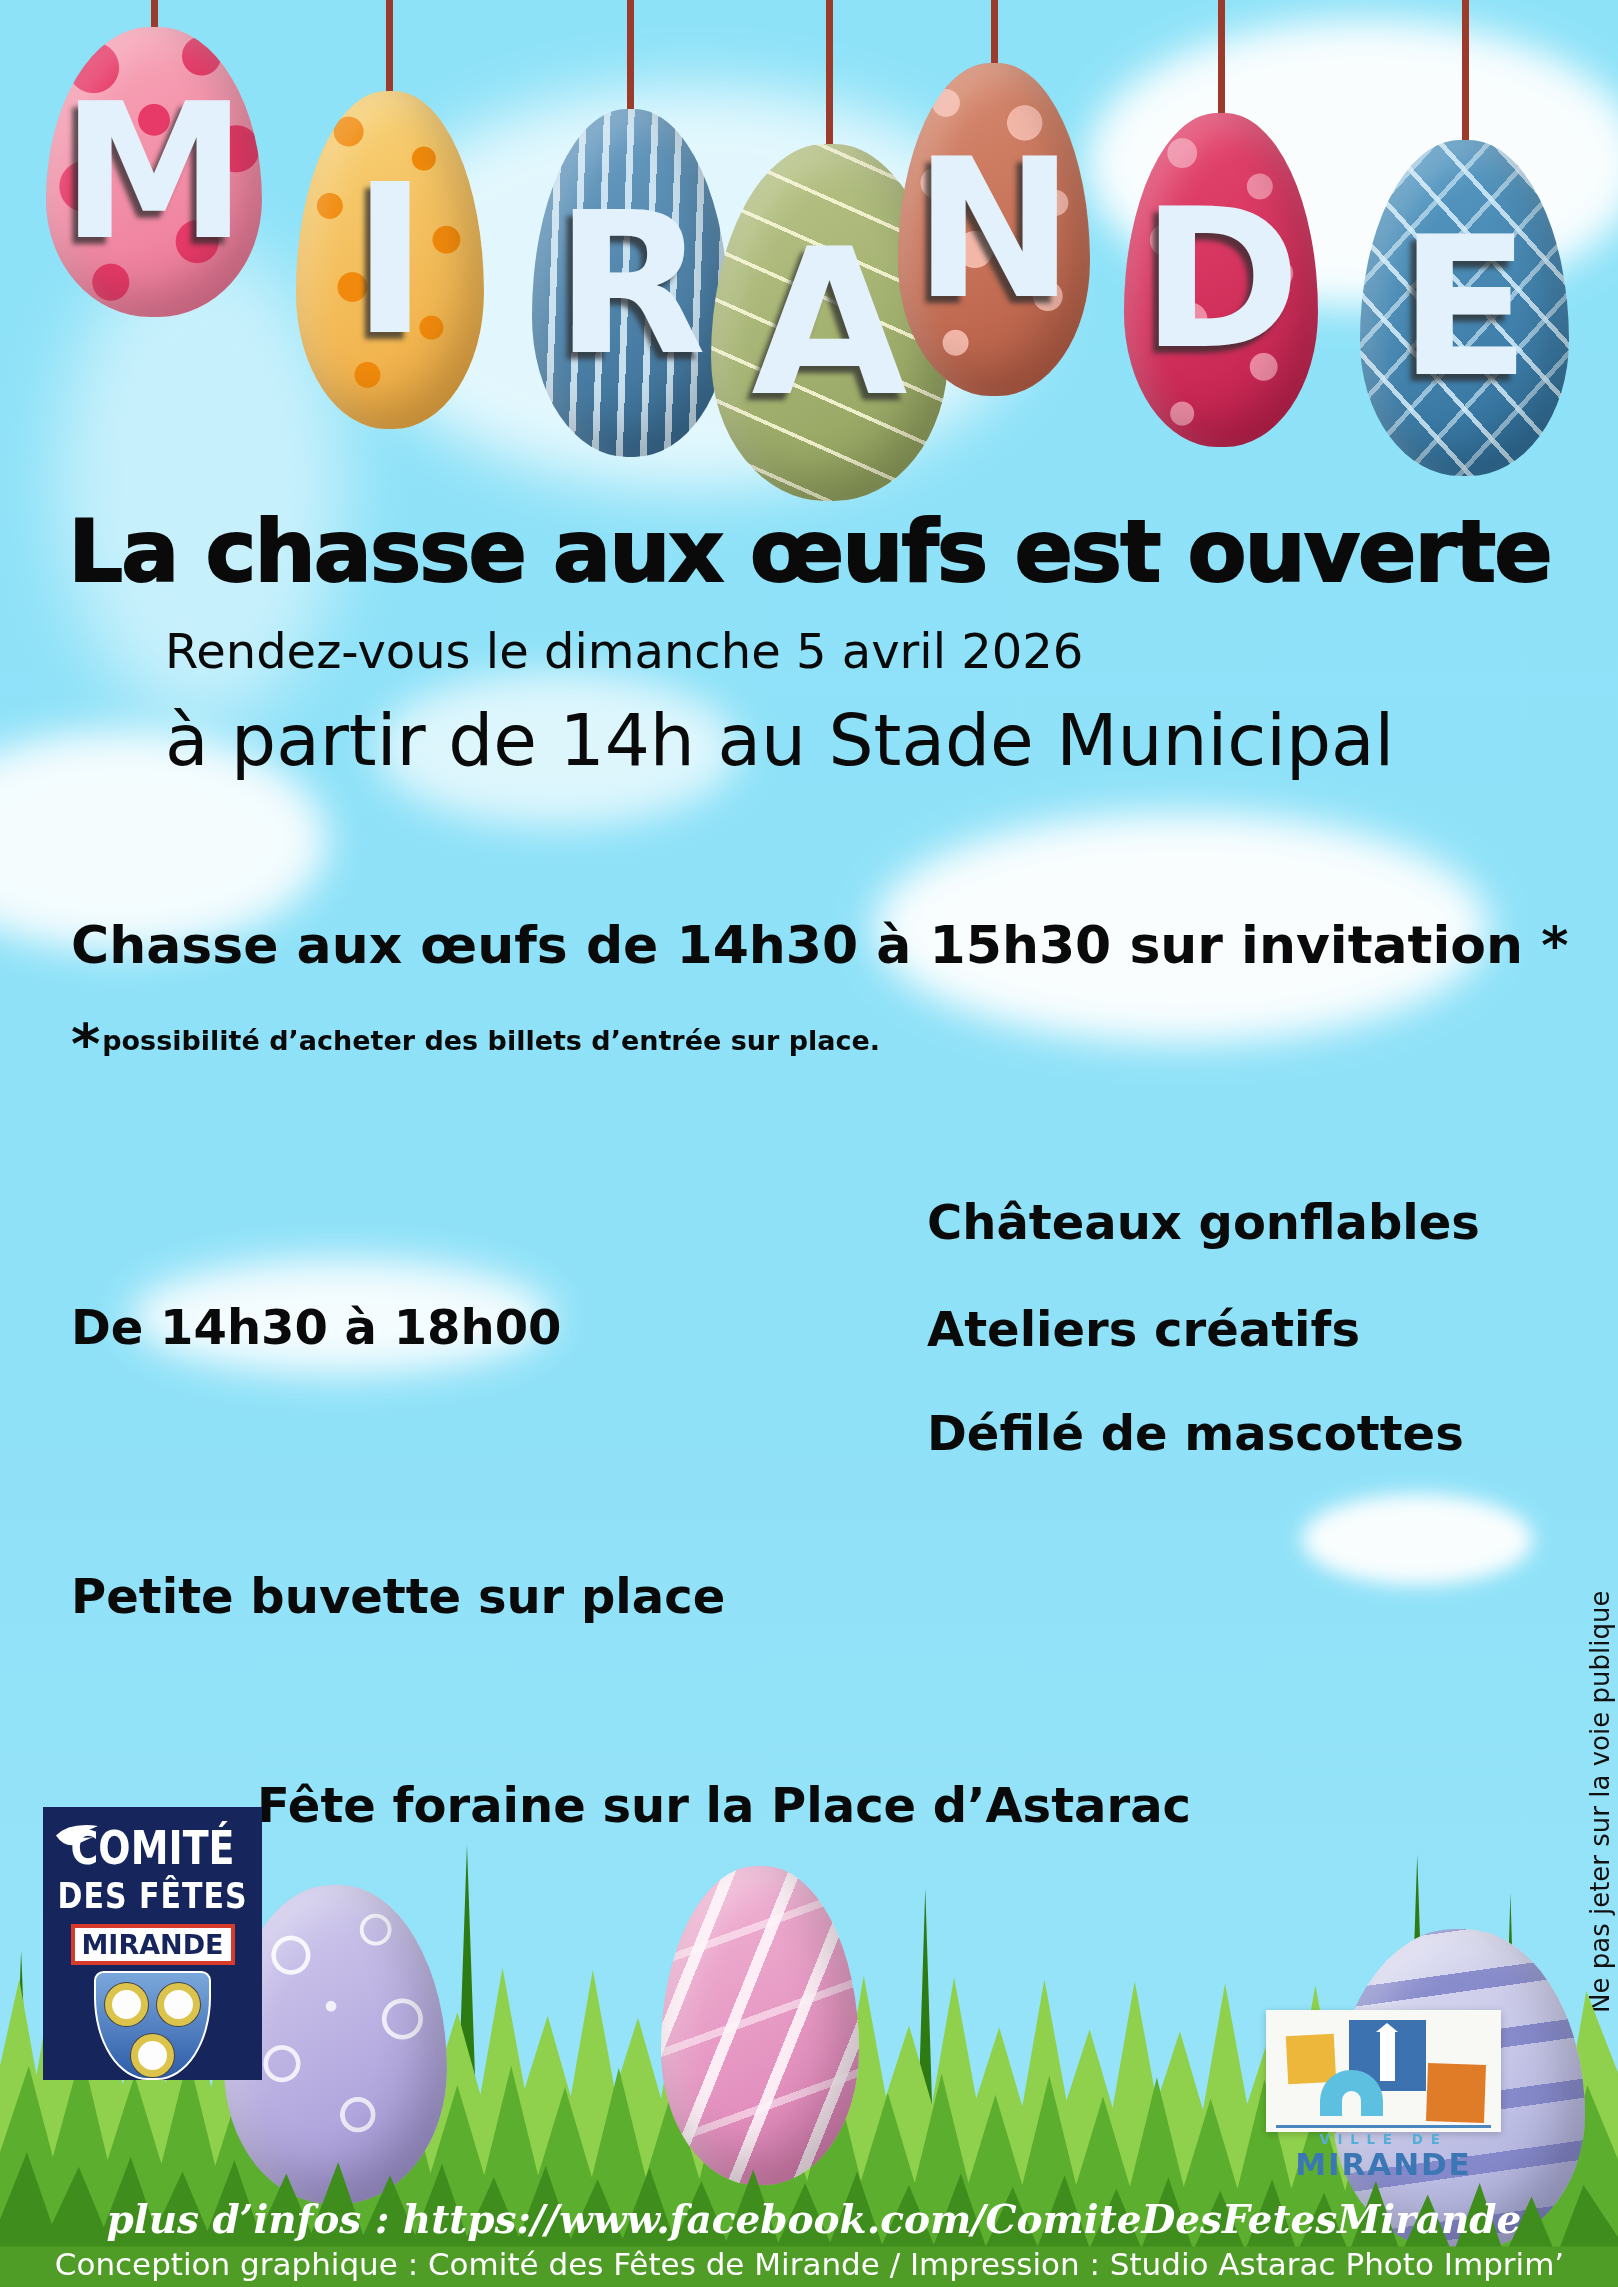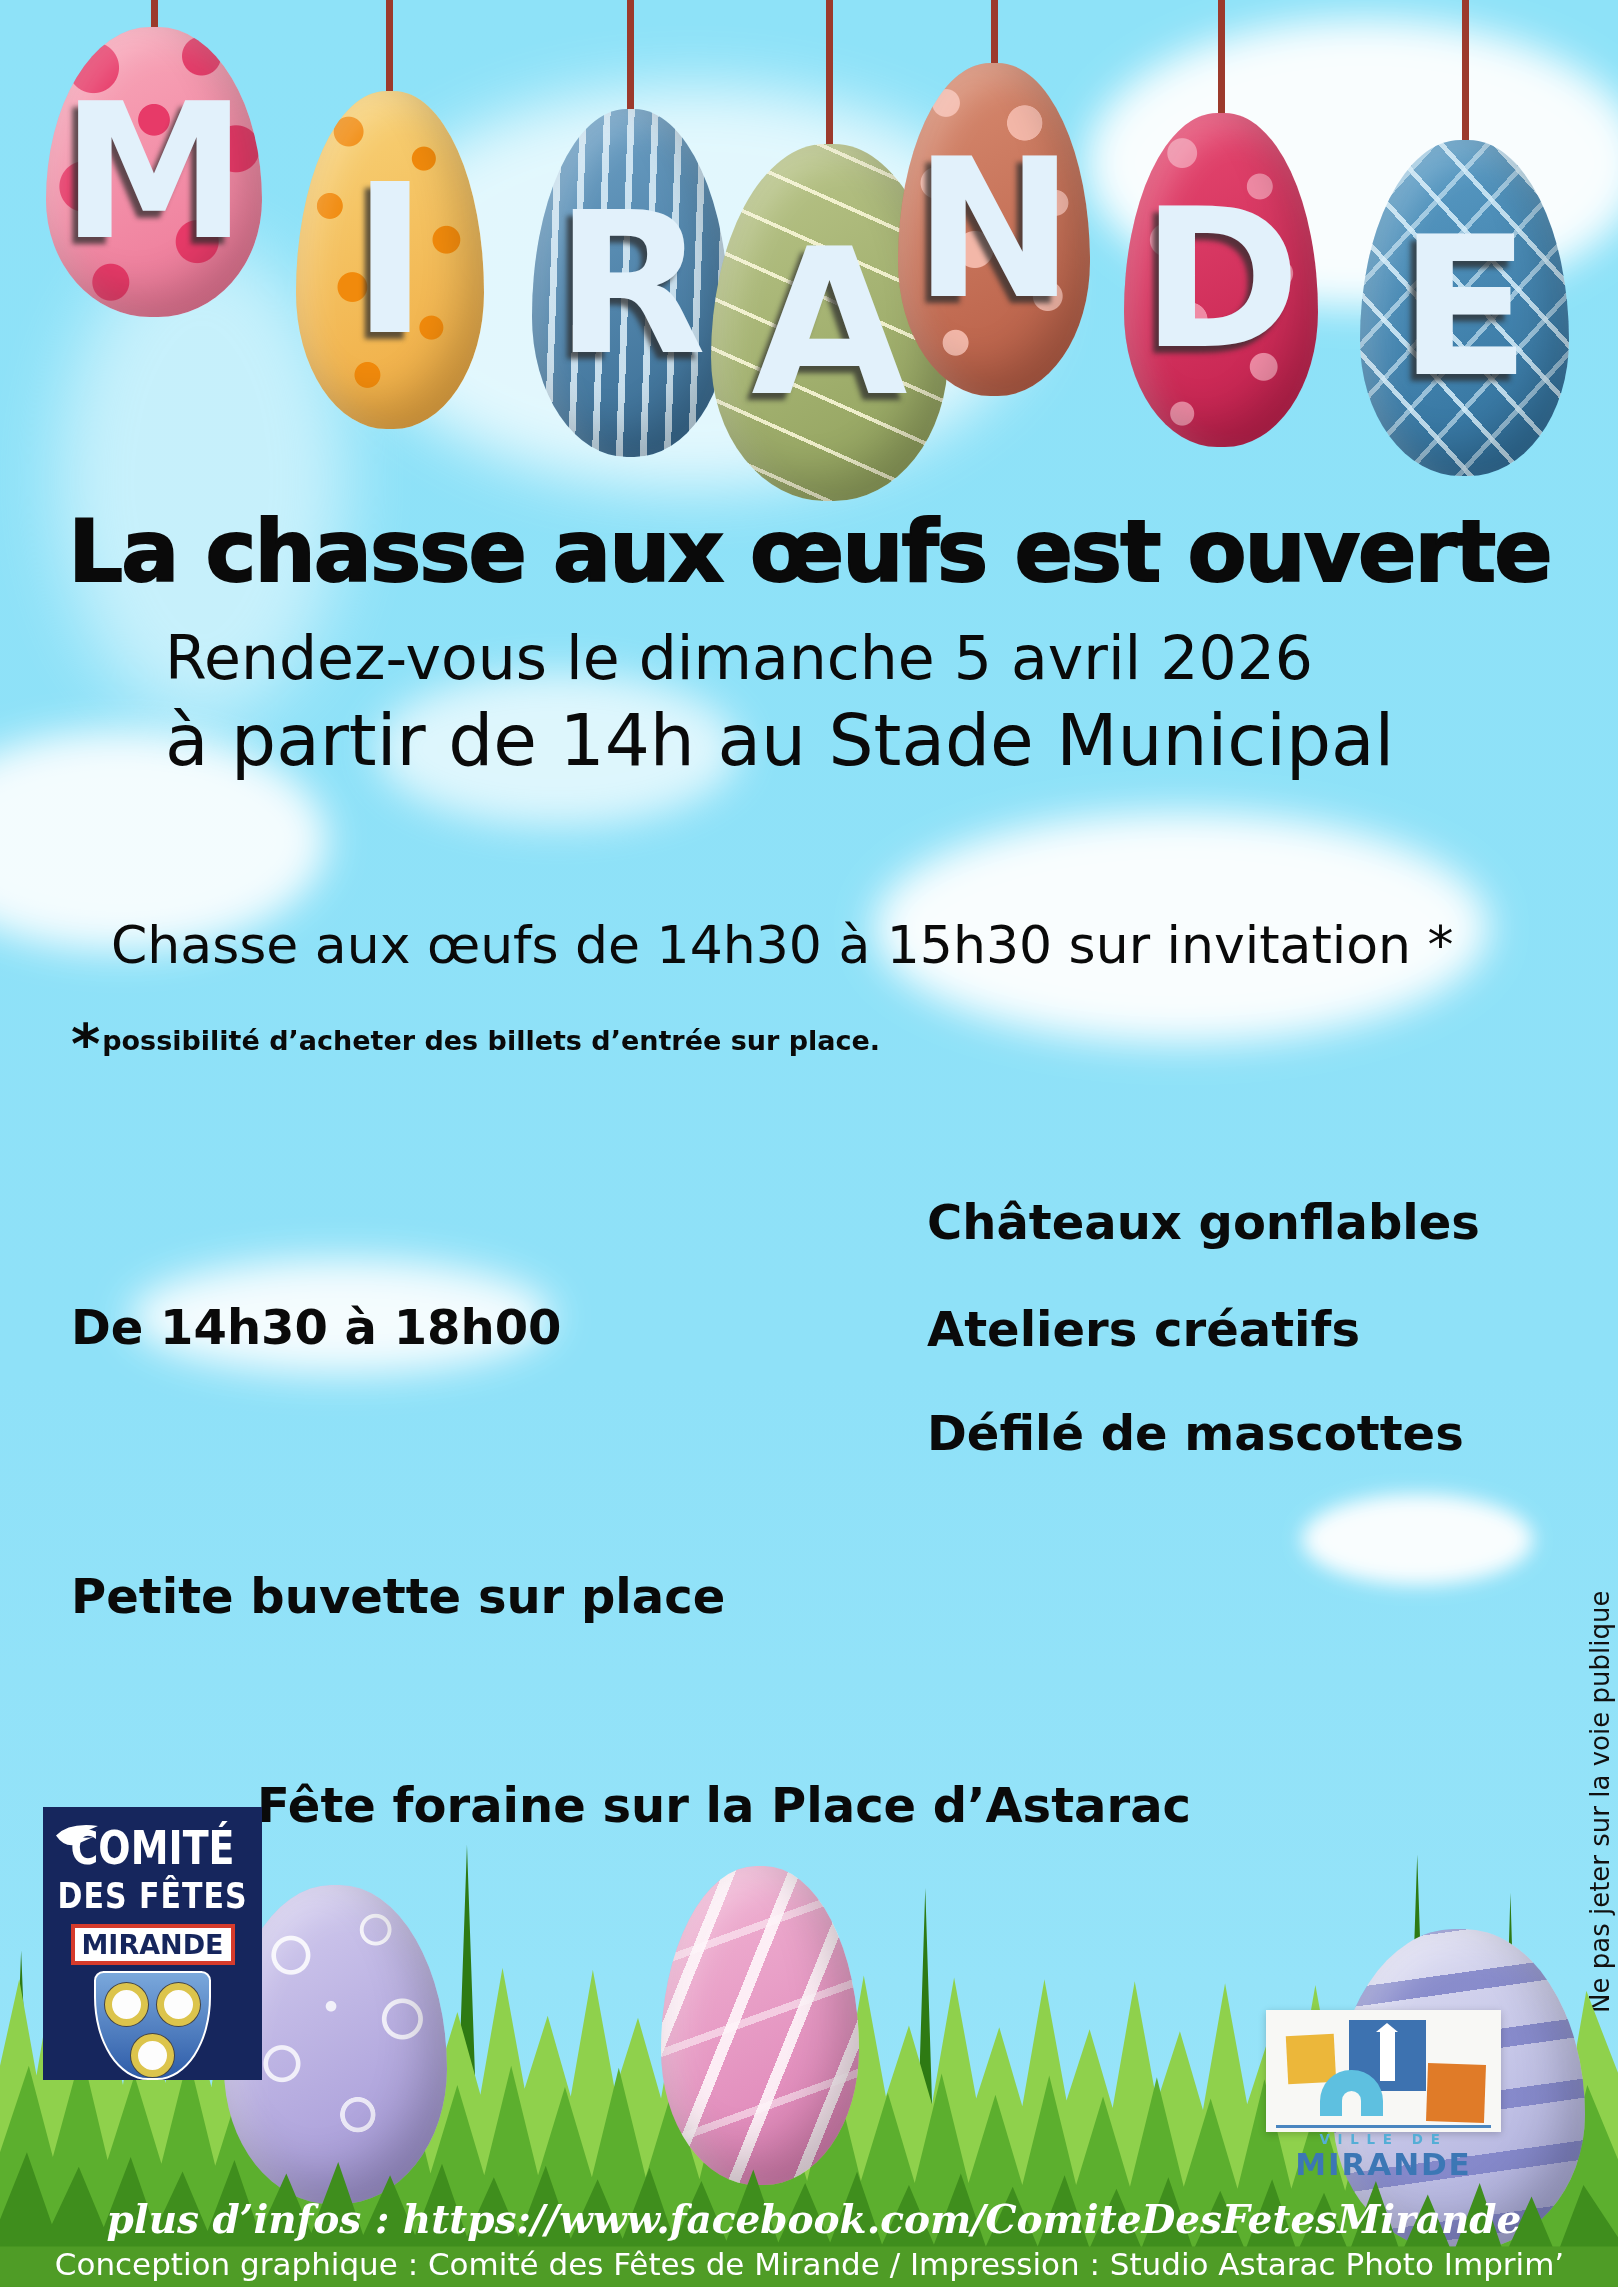--- a/index.html
+++ b/index.html
@@ -86,23 +86,23 @@
   .egg7{left:1360px;top:140px;width:209px;height:336px;
     background:
       repeating-linear-gradient(48deg,rgba(214,238,250,.85) 0 4.8px,transparent 4.8px 40px),
       repeating-linear-gradient(-48deg,rgba(214,238,250,.6) 0 4.8px,transparent 4.8px 40px),
       linear-gradient(155deg,#5d9fc8,#2d6c98);}
   .egg7 .letter{font-size:192px;}
   
   .blk{position:absolute;color:#0a0a0a;}
   .title{left:0;right:0;top:501px;text-align:center;font-size:86px;font-weight:bold;
     letter-spacing:-1.9px;-webkit-text-stroke:1.9px #0a0a0a;}
-  .sub1{left:165px;top:623px;font-size:60px;text-align:center;}
+  .sub1{left:165px;top:623px;font-size:48px;text-align:center;}
   .sub2{left:165px;top:699px;font-size:71px;}
-  .invit{left:71px;top:915px;font-size:52px;font-weight:normal;margin-left:40px;}
+  .invit{left:71px;top:915px;font-size:52px;font-weight:bold;}
   .footnote{left:71px;top:1011px;font-size:27px;font-weight:bold;}
   .footnote .star{font-size:56px;vertical-align:-13.4px;margin-right:1.9px;}
   .act1{left:927px;top:1194px;font-size:48px;font-weight:bold;}
   .sched{left:71px;top:1299px;font-size:48px;font-weight:bold;}
   .act2{left:927px;top:1301px;font-size:48px;font-weight:bold;}
   .act3{left:927px;top:1405px;font-size:48px;font-weight:bold;}
   .buvette{left:71px;top:1568px;font-size:48px;font-weight:bold;}
   .fair{left:257px;top:1777px;font-size:48px;font-weight:bold;}
   .sidenote{
     position:absolute;right:3.8px;top:1576px;height:452px;color:#111;font-size:26px;

